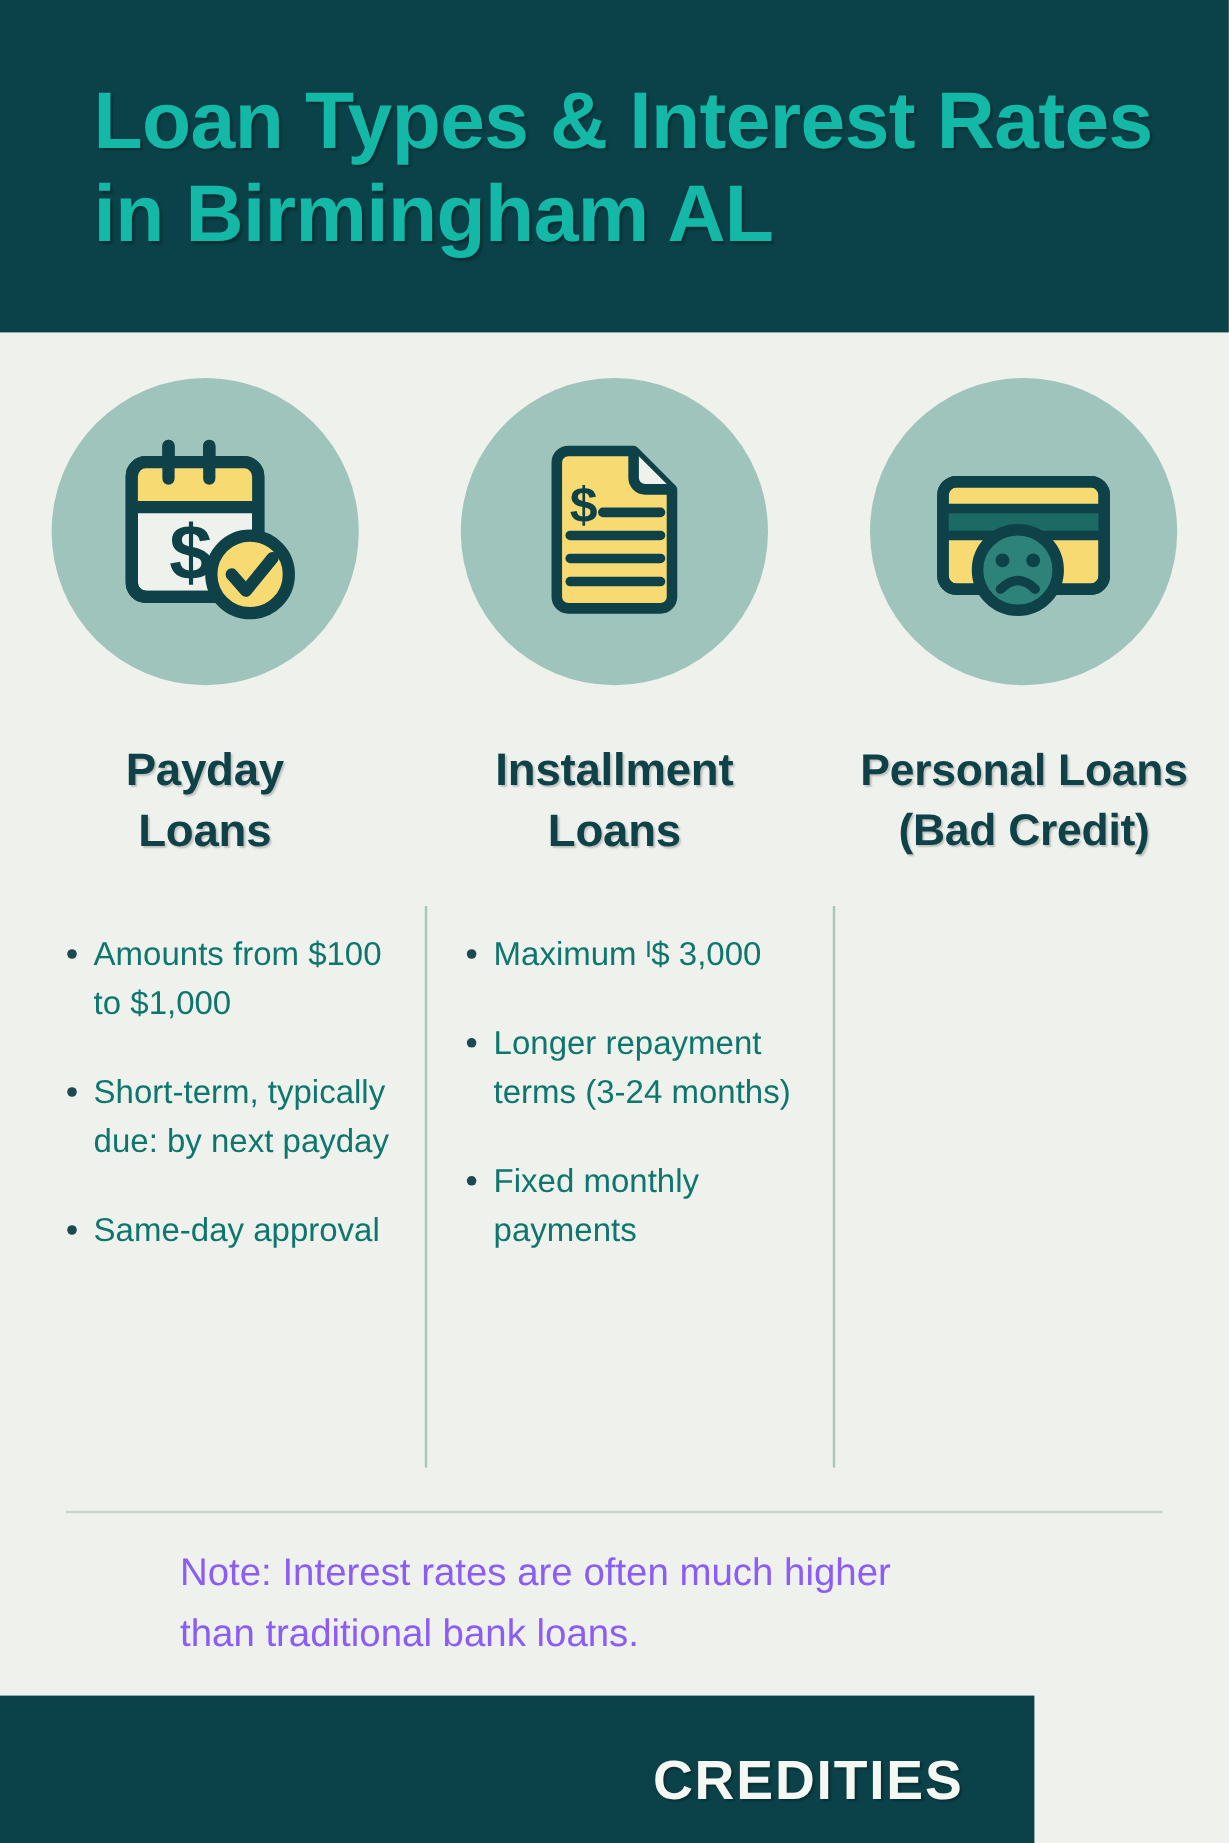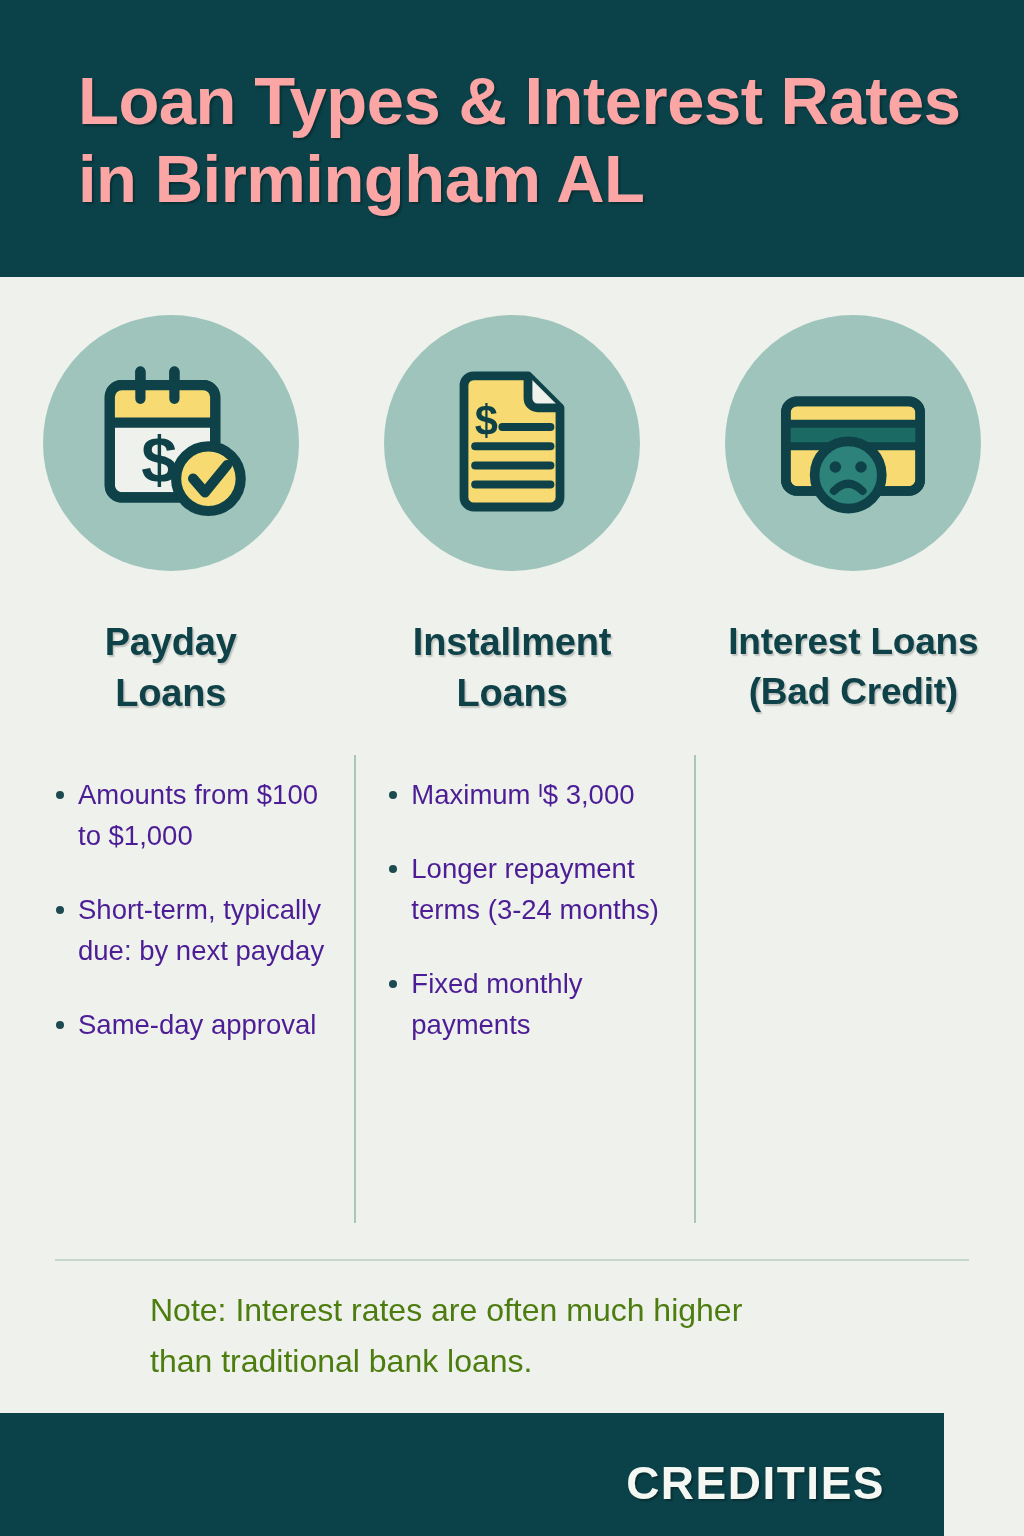--- a/index.html
+++ b/index.html
@@ -27,21 +27,21 @@
     width: 1024px;
     height: 277px;
     background: #0b4249;
     box-sizing: border-box;
   }
   .header-title {
     position: absolute;
     left: 78px;
     top: 62px;
     width: 900px;
-    color: #fca5a5;
+    color: #14b8a6;
     font-family: "Liberation Sans Narrow", "Liberation Sans", sans-serif;
     font-weight: bold;
     font-size: 67px;
     line-height: 1.17;
     letter-spacing: -0.5px;
     text-shadow: 2px 2px 2px rgba(0,0,0,0.28);
     white-space: pre-line;
   }
 
   
@@ -106,21 +106,21 @@
     padding: 0;
   }
   .col:nth-child(1) .bullets { margin: 56px 0 0 48px; width: 290px; }
   .col:nth-child(2) .bullets { margin: 56px 0 0 40px; width: 280px; }
   .col:nth-child(3) .bullets { margin: 56px 0 0 28px; width: 300px; }
 
   .bullet {
     position: relative;
     padding-left: 30px;
     margin-bottom: 33px;
-    color: #4c1d95;
+    color: #0f766e;
     font-size: 27.5px;
     line-height: 1.49;
   }
   .bullet::before {
     content: "";
     position: absolute;
     left: 8px;
     top: 16px;
     width: 8px;
     height: 8px;
@@ -135,35 +135,36 @@
     top: 1259px;
     width: 914px;
     height: 2px;
     background: #c8d6cd;
   }
   .note {
     position: absolute;
     left: 150px;
     top: 1285px;
     width: 760px;
-    color: #4d7c0f;
+    color: #8b5cf6;
     font-family: "Liberation Sans Narrow", "Liberation Sans", sans-serif;
     font-size: 32px;
     line-height: 1.6;
     white-space: pre-line;
   }
 
   
   .footer {
     position: absolute;
     left: 0;
     top: 1413px;
-    width: 944px;
+    width: 836px;
     height: 123px;
     background: #0b4249;
+    padding-left: 26px;
   }
   .footer-brand {
     position: absolute;
     right: 59px;
     top: 43px;
     color: #f4f7f2;
     font-family: "Liberation Sans Narrow", "Liberation Sans", sans-serif;
     font-weight: bold;
     font-size: 46px;
     letter-spacing: 1.5px;
@@ -249,21 +250,21 @@
             <path d="M13 38 h84 M13 52 h84" stroke="#0e4248" stroke-width="5" fill="none"></path>
             <rect x="13" y="24" width="84" height="56" rx="7" fill="none" stroke="#0e4248" stroke-width="6"></rect>
 
             <circle cx="52" cy="70" r="21" fill="#2d8279" stroke="#0e4248" stroke-width="6"></circle>
             <circle cx="44" cy="65" r="3.6" fill="#0e4248"></circle>
             <circle cx="60" cy="65" r="3.6" fill="#0e4248"></circle>
             <path d="M43 80 q9 -9 18 0" stroke="#0e4248" stroke-width="5" fill="none" stroke-linecap="round"></path>
           </svg>
         </span>
       </div>
-      <div class="col-heading">Interest Loans
+      <div class="col-heading">Personal Loans
 (Bad Credit)</div>
     </div>
 
   </div>
 
   <div class="note-rule"></div>
   <div class="note">Note: Interest rates are often much higher
 than traditional bank loans.</div>
 
   <div class="footer">

